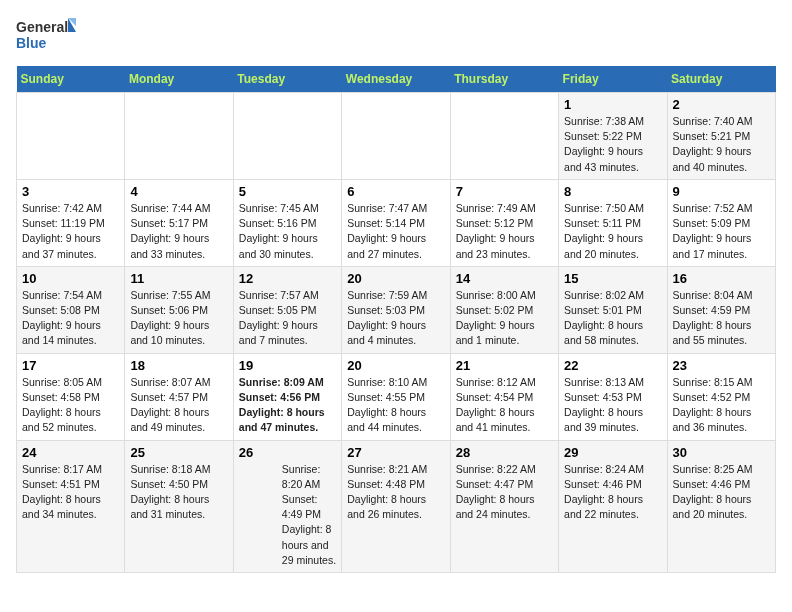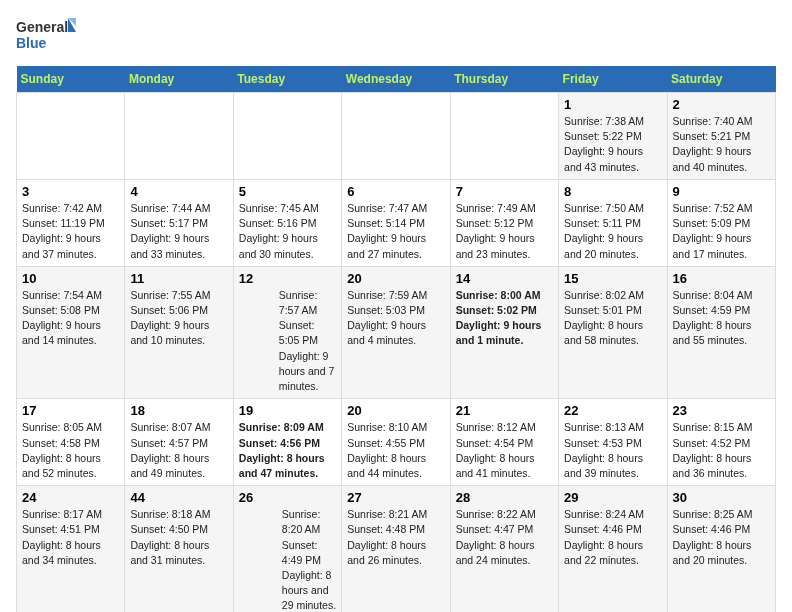--- a/index.html
+++ b/index.html
@@ -176,33 +176,33 @@
 Daylight: 9 hours and 14 minutes.</div>
         </td>
         <td>
           <span class="day-num">11</span>
           <div class="day-info" style="white-space: pre-line;">Sunrise: 7:55 AM
 Sunset: 5:06 PM
 Daylight: 9 hours and 10 minutes.</div>
         </td>
         <td>
           <span class="day-num">12</span>
-          <div class="day-info" style="white-space: pre-line; margin-left: 40px;">Sunrise: 7:57 AM
+          <div class="day-info" style="white-space: pre-line;">Sunrise: 7:57 AM
 Sunset: 5:05 PM
 Daylight: 9 hours and 7 minutes.</div>
         </td>
         <td>
           <span class="day-num">20</span>
           <div class="day-info" style="white-space: pre-line;">Sunrise: 7:59 AM
 Sunset: 5:03 PM
 Daylight: 9 hours and 4 minutes.</div>
         </td>
         <td>
           <span class="day-num">14</span>
-          <div class="day-info" style="white-space: pre-line; font-weight: bold;">Sunrise: 8:00 AM
+          <div class="day-info" style="white-space: pre-line;">Sunrise: 8:00 AM
 Sunset: 5:02 PM
 Daylight: 9 hours and 1 minute.</div>
         </td>
         <td>
           <span class="day-num">15</span>
           <div class="day-info" style="white-space: pre-line;">Sunrise: 8:02 AM
 Sunset: 5:01 PM
 Daylight: 8 hours and 58 minutes.</div>
         </td>
         <td>
@@ -257,21 +257,21 @@
         </td>
       </tr>
       <tr>
         <td>
           <span class="day-num">24</span>
           <div class="day-info" style="white-space: pre-line;">Sunrise: 8:17 AM
 Sunset: 4:51 PM
 Daylight: 8 hours and 34 minutes.</div>
         </td>
         <td>
-          <span class="day-num">44</span>
+          <span class="day-num">25</span>
           <div class="day-info" style="white-space: pre-line;">Sunrise: 8:18 AM
 Sunset: 4:50 PM
 Daylight: 8 hours and 31 minutes.</div>
         </td>
         <td>
           <span class="day-num">26</span>
           <div class="day-info" style="white-space: pre-line; margin-left: 43px;">Sunrise: 8:20 AM
 Sunset: 4:49 PM
 Daylight: 8 hours and 29 minutes.</div>
         </td>

